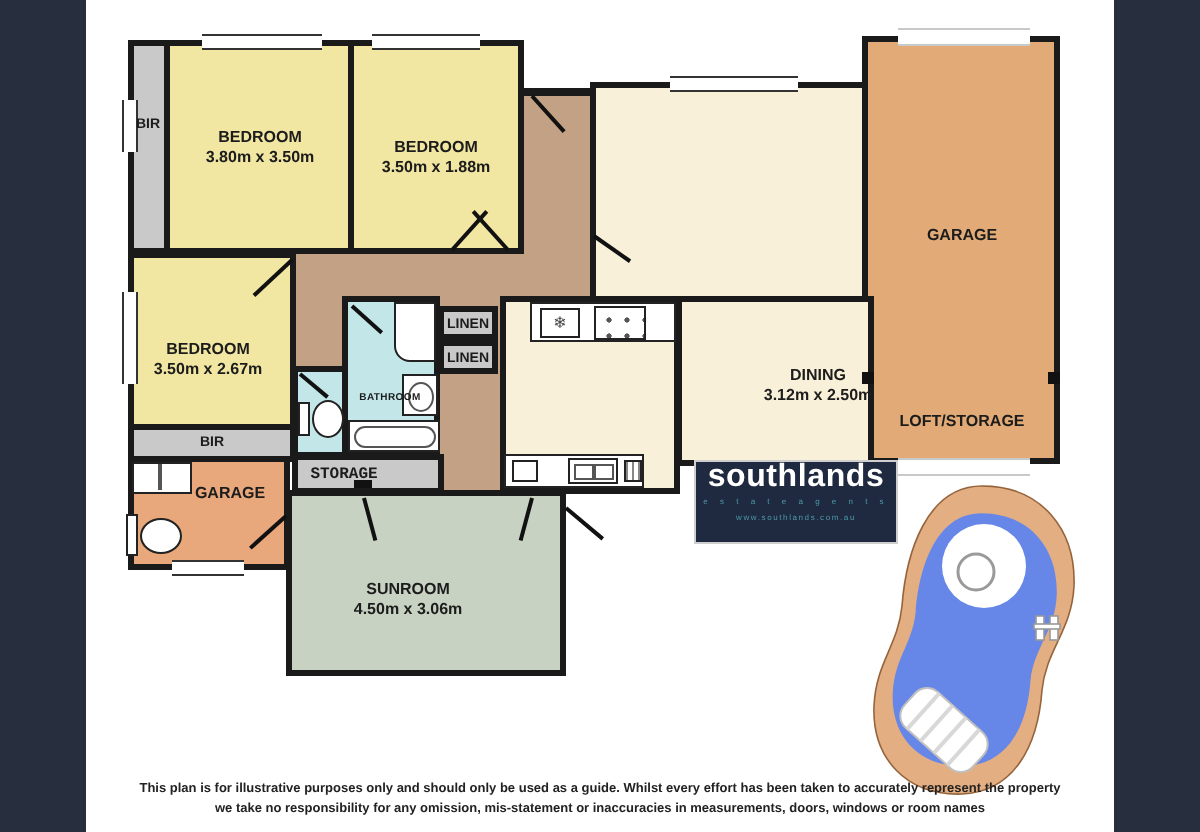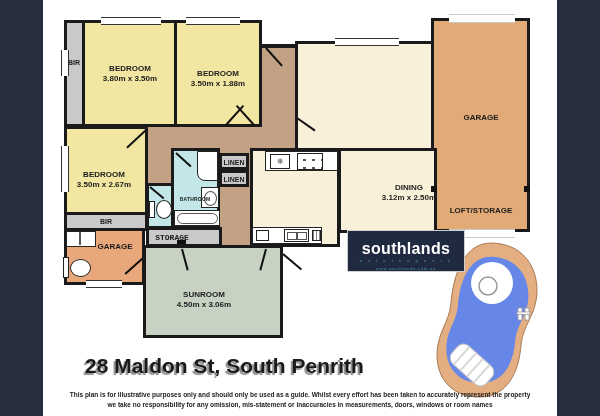--- a/index.html
+++ b/index.html
@@ -22,22 +22,22 @@
   .win-h{position:absolute;height:8px;background:#fff;box-sizing:border-box;
          border-top:1.5px solid #333;border-bottom:1.5px solid #333;z-index:4;}
   .win-v{position:absolute;width:8px;background:#fff;box-sizing:border-box;
          border-left:1.5px solid #333;border-right:1.5px solid #333;z-index:4;}
   .open{position:absolute;background:#fff;z-index:4;box-sizing:border-box;
         border-top:1px solid #c9c9c9;border-bottom:1px solid #c9c9c9;}
   .door{position:absolute;height:2px;background:#111;transform-origin:0 50%;z-index:5;}
   .fix{position:absolute;box-sizing:border-box;background:#fff;border:1.5px solid #222;z-index:5;}
   .nub{position:absolute;background:#111;z-index:5;}
   .oval{border-radius:50%;}
-  .brand{position:absolute;left:348px;top:231px;width:116px;height:40px;background:#1f2940;
-         z-index:8;display:flex;flex-direction:column;align-items:center;justify-content:flex-end;
+  .brand{position:absolute;left:348px;top:231px;width:100px;height:40px;background:#1f2940;
+         z-index:8;display:flex;flex-direction:column;align-items:center;justify-content:flex-start;
          box-shadow:0 0 0 1px #cfcfcf;}
   .brand .logo{color:#ffffff;font-weight:bold;font-size:16px;letter-spacing:0.3px;line-height:1;}
   .brand .tagline{color:#4e9aa8;font-size:4px;letter-spacing:2.5px;margin-top:2px;line-height:1;}
   .brand .site{color:#4e9aa8;font-size:4px;letter-spacing:0.8px;margin-top:4px;line-height:1;}
   .pool{position:absolute;left:433px;top:239px;z-index:7;}
   .title{position:absolute;left:85px;top:354px;font-size:21px;font-weight:bold;color:#1a1a1a;
          text-shadow:-2px 2px 1px #8f8f8f;z-index:9;white-space:nowrap;}
   .disc{position:absolute;left:43px;top:390px;width:514px;text-align:center;font-size:6.5px;
         font-weight:bold;color:#222;line-height:1.55;z-index:10;}
   .counter{position:absolute;box-sizing:border-box;background:#fff;border:1.5px solid #222;z-index:4;}
@@ -174,19 +174,18 @@
     </g>
     <g transform="translate(39,126) rotate(42)">
       <rect x="-23" y="-12" width="46" height="24" rx="8" fill="#fff" stroke="#c0c0c0" stroke-width="1"></rect>
       <line x1="-14" y1="-12" x2="-14" y2="12" stroke="#d8d8d8" stroke-width="2"></line>
       <line x1="-5" y1="-12" x2="-5" y2="12" stroke="#d8d8d8" stroke-width="2"></line>
       <line x1="4" y1="-12" x2="4" y2="12" stroke="#d8d8d8" stroke-width="2"></line>
       <line x1="13" y1="-12" x2="13" y2="12" stroke="#d8d8d8" stroke-width="2"></line>
     </g>
   </svg>
 
-  <div class="title">28 Maldon St, South Penrith</div>
 
   <div class="disc">
     <div>This plan is for illustrative purposes only and should only be used as a guide. Whilst every effort has been taken to accurately represent the property</div>
     <div>we take no responsibility for any omission, mis-statement or inaccuracies in measurements, doors, windows or room names</div>
   </div>
 </div>
 
 </body></html>

